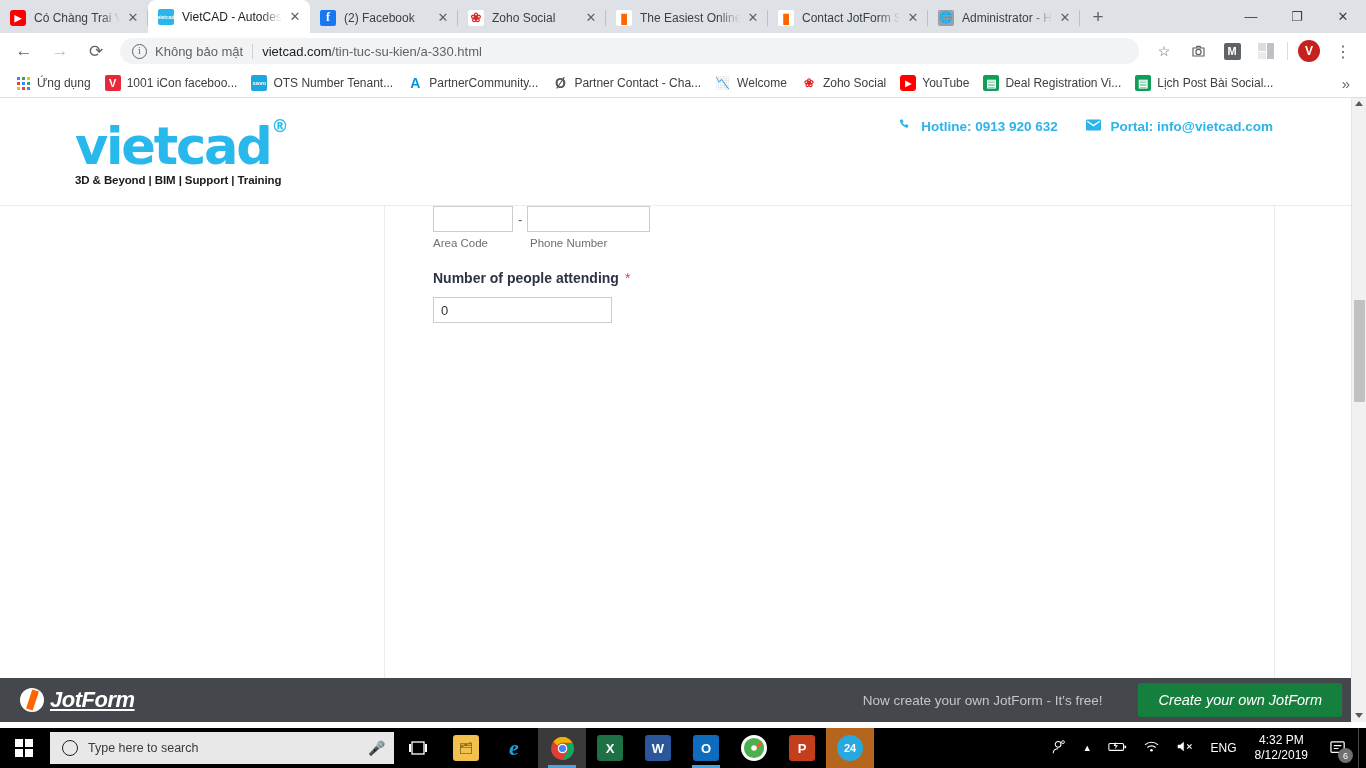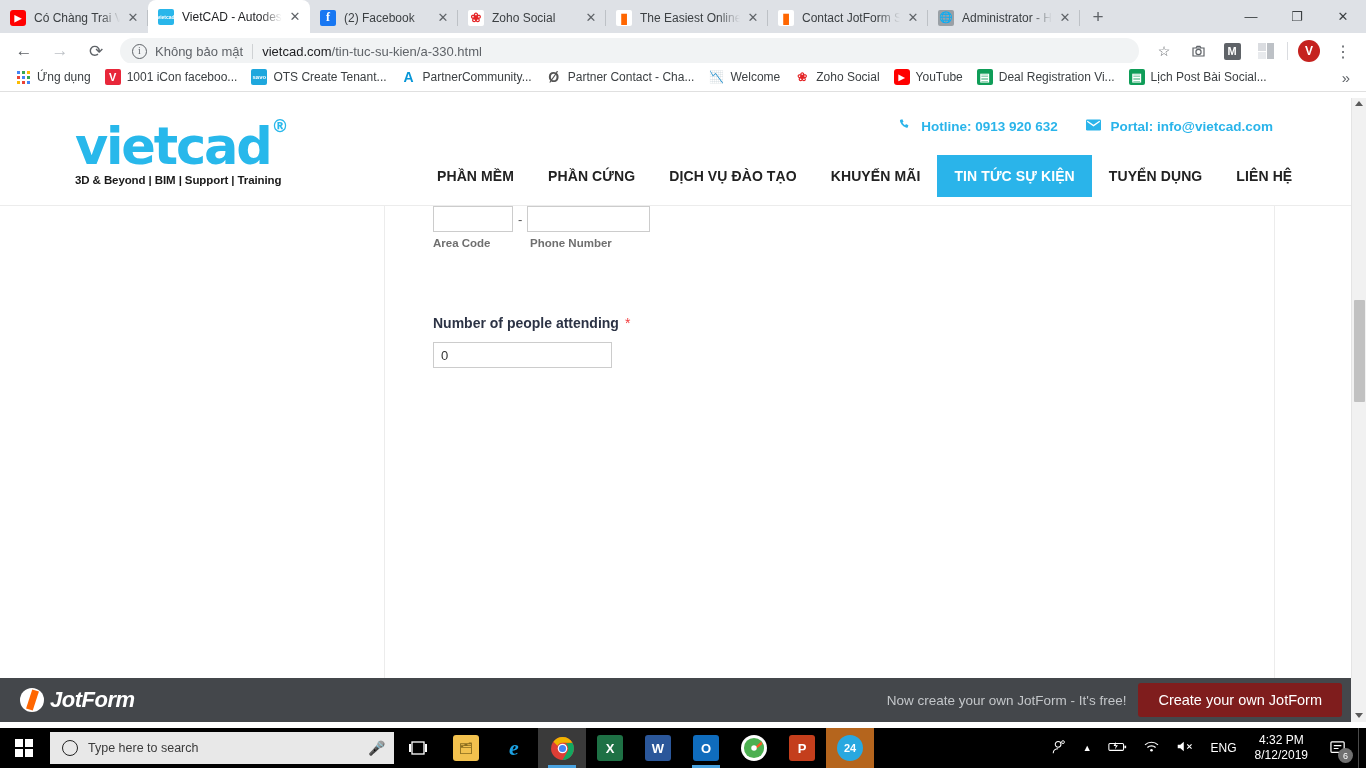--- a/index.html
+++ b/index.html
@@ -109,21 +109,21 @@
   .avatar {
     width: 22px; height: 22px; border-radius: 50%; background: #c5221f;
     color: #fff; font-size: 12px; font-weight: bold;
     display: flex; align-items: center; justify-content: center;
     margin: 0 6px;
   }
   .tbsep { width: 1px; height: 18px; background: #dadce0; margin: 0 4px; }
 
   
   .bookmarks {
-    position: absolute; top: 63px; left: 0; width: 1366px; height: 29px;
+    position: absolute; top: 69px; left: 0; width: 1366px; height: 29px;
     background: #fff; display: flex; align-items: center;
     padding: 0 8px; border-bottom: 1px solid #e0e0e0;
   }
   .bm {
     display: flex; align-items: center; height: 22px;
     padding: 0 7px; font-size: 12px; color: #3c4043; white-space: nowrap;
   }
   .bmico {
     width: 16px; height: 16px; margin-right: 6px; flex: 0 0 16px;
     border-radius: 2px; display: flex; align-items: center;
@@ -198,48 +198,49 @@
 
   .formfields { position: absolute; left: 433px; top: 0; }
   .phonerow { display: flex; align-items: center; }
   .txtinput {
     height: 26px; border: 1px solid #ccc; background: #fff;
     font-size: 13px; color: #333; padding: 0 7px;
     font-family: "Liberation Sans", sans-serif;
   }
   .dash { margin: 0 5px; color: #555; font-size: 13px; }
   .sublabels { display: flex; margin-top: 5px; }
-  .sublabel { font-size: 11.5px; font-weight: bold; color: #6f6f6f; }
+  .sublabel { font-size: 11.5px; font-weight: normal; color: #6f6f6f; }
   .fieldlabel {
-    font-size: 14px; font-weight: bold; color: #2c3345; margin-top: 66px;
+    font-size: 14px; font-weight: bold; color: #2c3345; margin-top: 21px;
   }
   .req { color: #f23a3c; margin-left: 6px; font-weight: normal; }
 
   
   .jfbar {
     position: absolute; top: 678px; left: 0; width: 1366px; height: 44px;
     background: #44474b; display: flex; align-items: center;
   }
   .jflogo { display: flex; align-items: center; margin-left: 20px; }
   .jflogo .mark {
     width: 24px; height: 24px; border-radius: 50%;
     background: #fff; margin-right: 6px; position: relative; overflow: hidden;
   }
   .jflogo .mark i {
     position: absolute; left: 9px; top: 2px; width: 7px; height: 20px;
     background: #f60; transform: rotate(18deg); display:block;
   }
   .jflogo .name {
     color: #fff; font-size: 22px; font-weight: bold; font-style: italic;
     letter-spacing: -0.5px;
-  }
-  .jfmsg { margin-left: auto; color: #c3c6c9; font-size: 13.5px; margin-right: 12px; }
+    text-decoration: underline;
+  }
+  .jfmsg { margin-left: auto; color: #c3c6c9; font-size: 13.5px; margin-right: 36px; }
   .jfcta {
-    background: #7f1d1d; color: #fff; font-size: 14.5px;
-    padding: 9px 20px; border-radius: 3px; margin-right: 24px;
+    background: #15803d; color: #fff; font-size: 14.5px;
+    padding: 9px 20px; border-radius: 3px; margin-right: 24px; font-style: italic;
   }
   .jfscroll {
     position: absolute; right: 0; top: 678px; width: 15px; height: 44px;
     background: #f1f1f1;
   }
   .jfscroll .arrow-dn {
     position: absolute; bottom: 4px; left: 50%; transform: translateX(-50%);
     width: 0; height: 0; border-left: 4px solid transparent;
     border-right: 4px solid transparent; border-top: 5px solid #5a5a5a;
   }
@@ -406,21 +407,21 @@
       <span>Ứng dụng</span>
     </div>
 
     <div class="bm">
       <span class="bmico" style="background:#e8273a;font-size:11px;">V</span>
       <span>1001 iCon faceboo...</span>
     </div>
 
     <div class="bm">
       <span class="bmico" style="background:#1ea7dd;font-size:6px;">savo</span>
-      <span>OTS Create Tenant...</span>
+      <span>OTS Number Tenant...</span>
     </div>
 
     <div class="bm">
       <span class="bmico" style="background:#fff;color:#0696d7;font-size:14px;font-weight:bold;">A</span>
       <span>PartnerCommunity...</span>
     </div>
 
     <div class="bm">
       <span class="bmico" style="background:#fff;color:#555;font-size:14px;">Ø</span>
       <span>Partner Contact - Cha...</span>
@@ -476,29 +477,20 @@
           <span class="ci">
             <svg width="15" height="12" viewBox="0 0 18 13">
                 <rect x="0" y="0" width="18" height="13" rx="1.5" fill="#2ab4ea"></rect>
                 <path d="M1.5 2l7.5 5.2L16.5 2" fill="none" stroke="#fff" stroke-width="1.6"></path>
               </svg>
           </span>
           <span>Portal: info@vietcad.com</span>
         </div>
       </div>
 
-      <div class="nav">
-        <a href="#">PHẦN MỀM</a>
-        <a href="#">PHẦN CỨNG</a>
-        <a href="#">DỊCH VỤ ĐÀO TẠO</a>
-        <a href="#">KHUYẾN MÃI</a>
-        <a href="#" class="on">TIN TỨC SỰ KIỆN</a>
-        <a href="#">TUYỂN DỤNG</a>
-        <a href="#">LIÊN HỆ</a>
-      </div>
     </div>
 
     <div class="contentarea">
       <div class="colrule-l"></div>
       <div class="colrule-r"></div>
 
       <div class="formfields">
 
         <div class="phonerow">
           <input class="txtinput" style="width: 80px;" value="">

